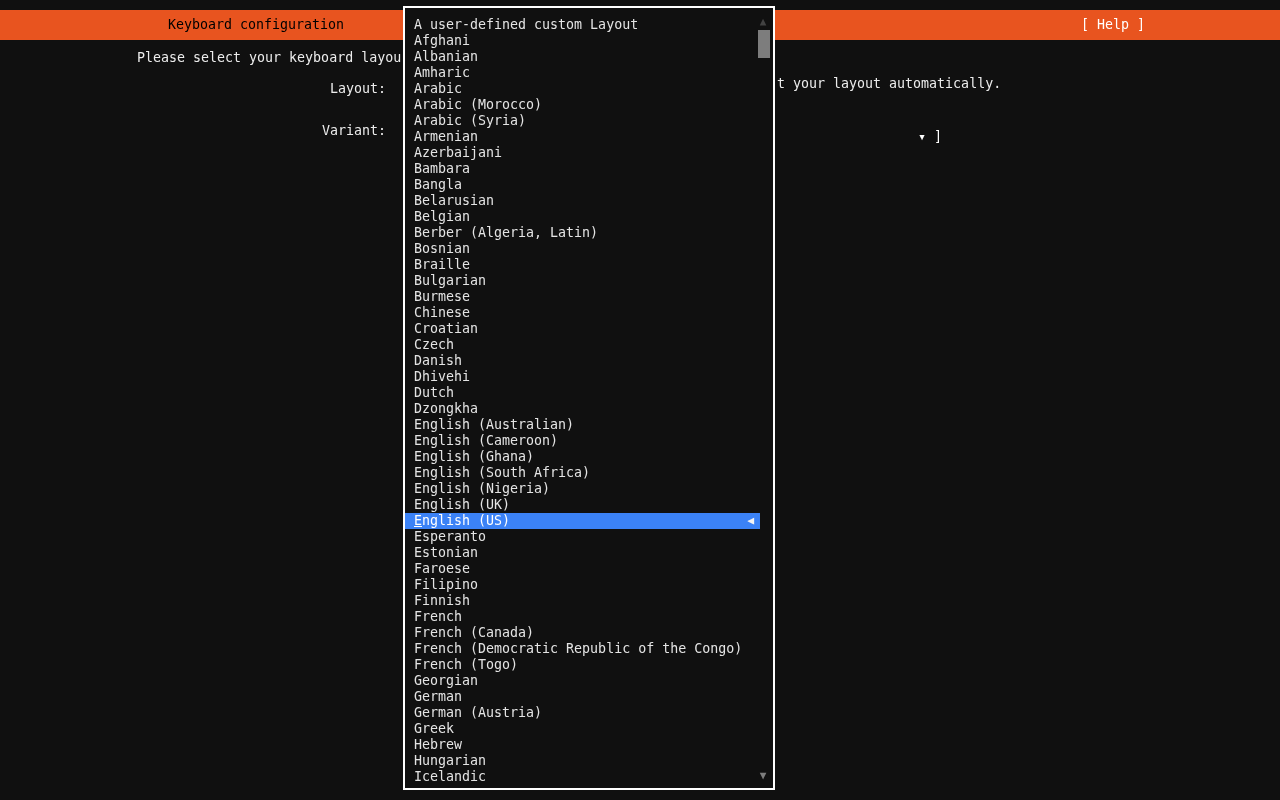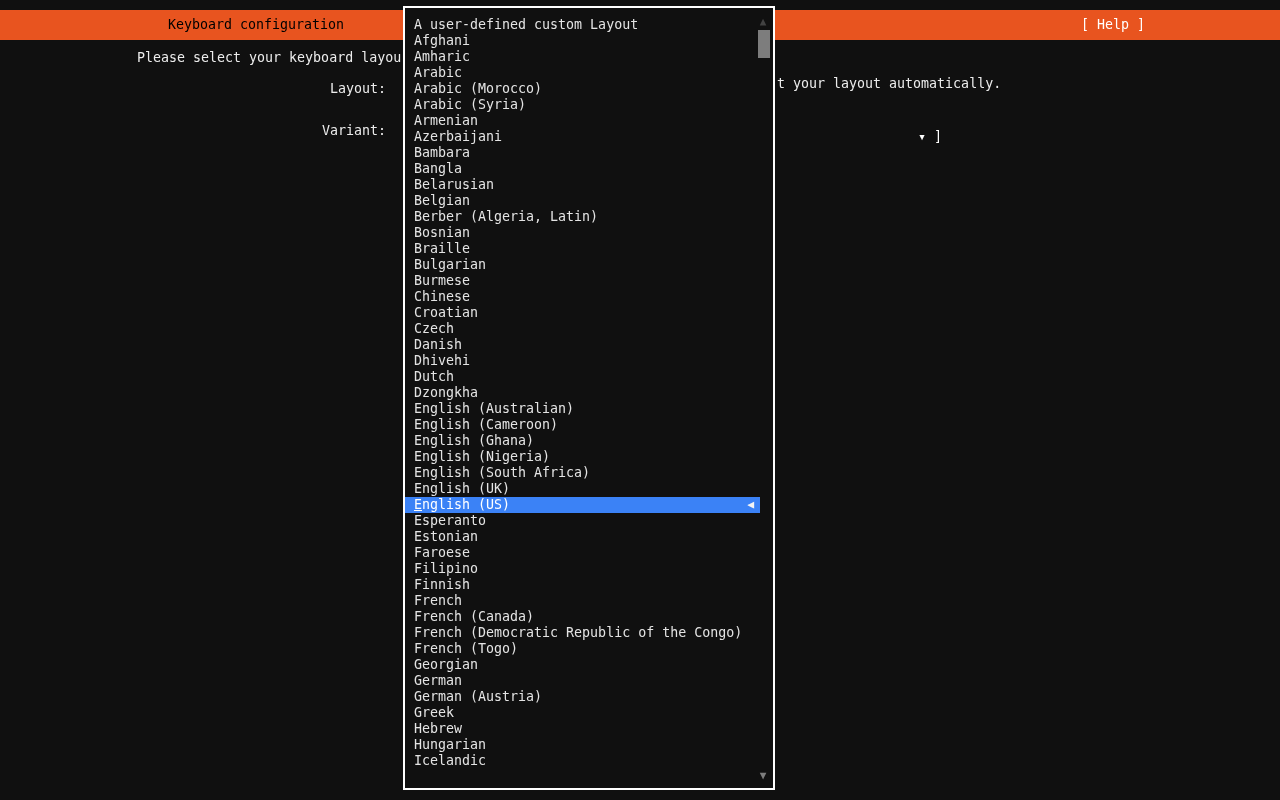--- a/index.html
+++ b/index.html
@@ -78,20 +78,21 @@
 <div class="abs intro-left">Please select your keyboard layou</div>
 <div class="abs intro-right">t your layout automatically.</div>
 <div class="abs layout-label">Layout:</div>
 <div class="abs variant-label">Variant:</div>
 <div class="abs variant-visible"><span>▾ ]</span></div>
 
 <div class="popup">
   <div class="optlist">
       <div class="opt">A user-defined custom Layout</div>
       <div class="opt">Afghani</div>
+      <div class="opt">Albanian</div>
       <div class="opt">Amharic</div>
       <div class="opt">Arabic</div>
       <div class="opt">Arabic (Morocco)</div>
       <div class="opt">Arabic (Syria)</div>
       <div class="opt">Armenian</div>
       <div class="opt">Azerbaijani</div>
       <div class="opt">Bambara</div>
       <div class="opt">Bangla</div>
       <div class="opt">Belarusian</div>
       <div class="opt">Belgian</div>
@@ -103,22 +104,22 @@
       <div class="opt">Chinese</div>
       <div class="opt">Croatian</div>
       <div class="opt">Czech</div>
       <div class="opt">Danish</div>
       <div class="opt">Dhivehi</div>
       <div class="opt">Dutch</div>
       <div class="opt">Dzongkha</div>
       <div class="opt">English (Australian)</div>
       <div class="opt">English (Cameroon)</div>
       <div class="opt">English (Ghana)</div>
+      <div class="opt">English (South Africa)</div>
       <div class="opt">English (Nigeria)</div>
-      <div class="opt">English (South Africa)</div>
       <div class="opt">English (UK)</div>
       <div class="opt sel"><span class="u">E</span>nglish (US)<span class="selarrow">◀</span></div>
       <div class="opt">Esperanto</div>
       <div class="opt">Estonian</div>
       <div class="opt">Faroese</div>
       <div class="opt">Filipino</div>
       <div class="opt">Finnish</div>
       <div class="opt">French</div>
       <div class="opt">French (Canada)</div>
       <div class="opt">French (Democratic Republic of the Congo)</div>

